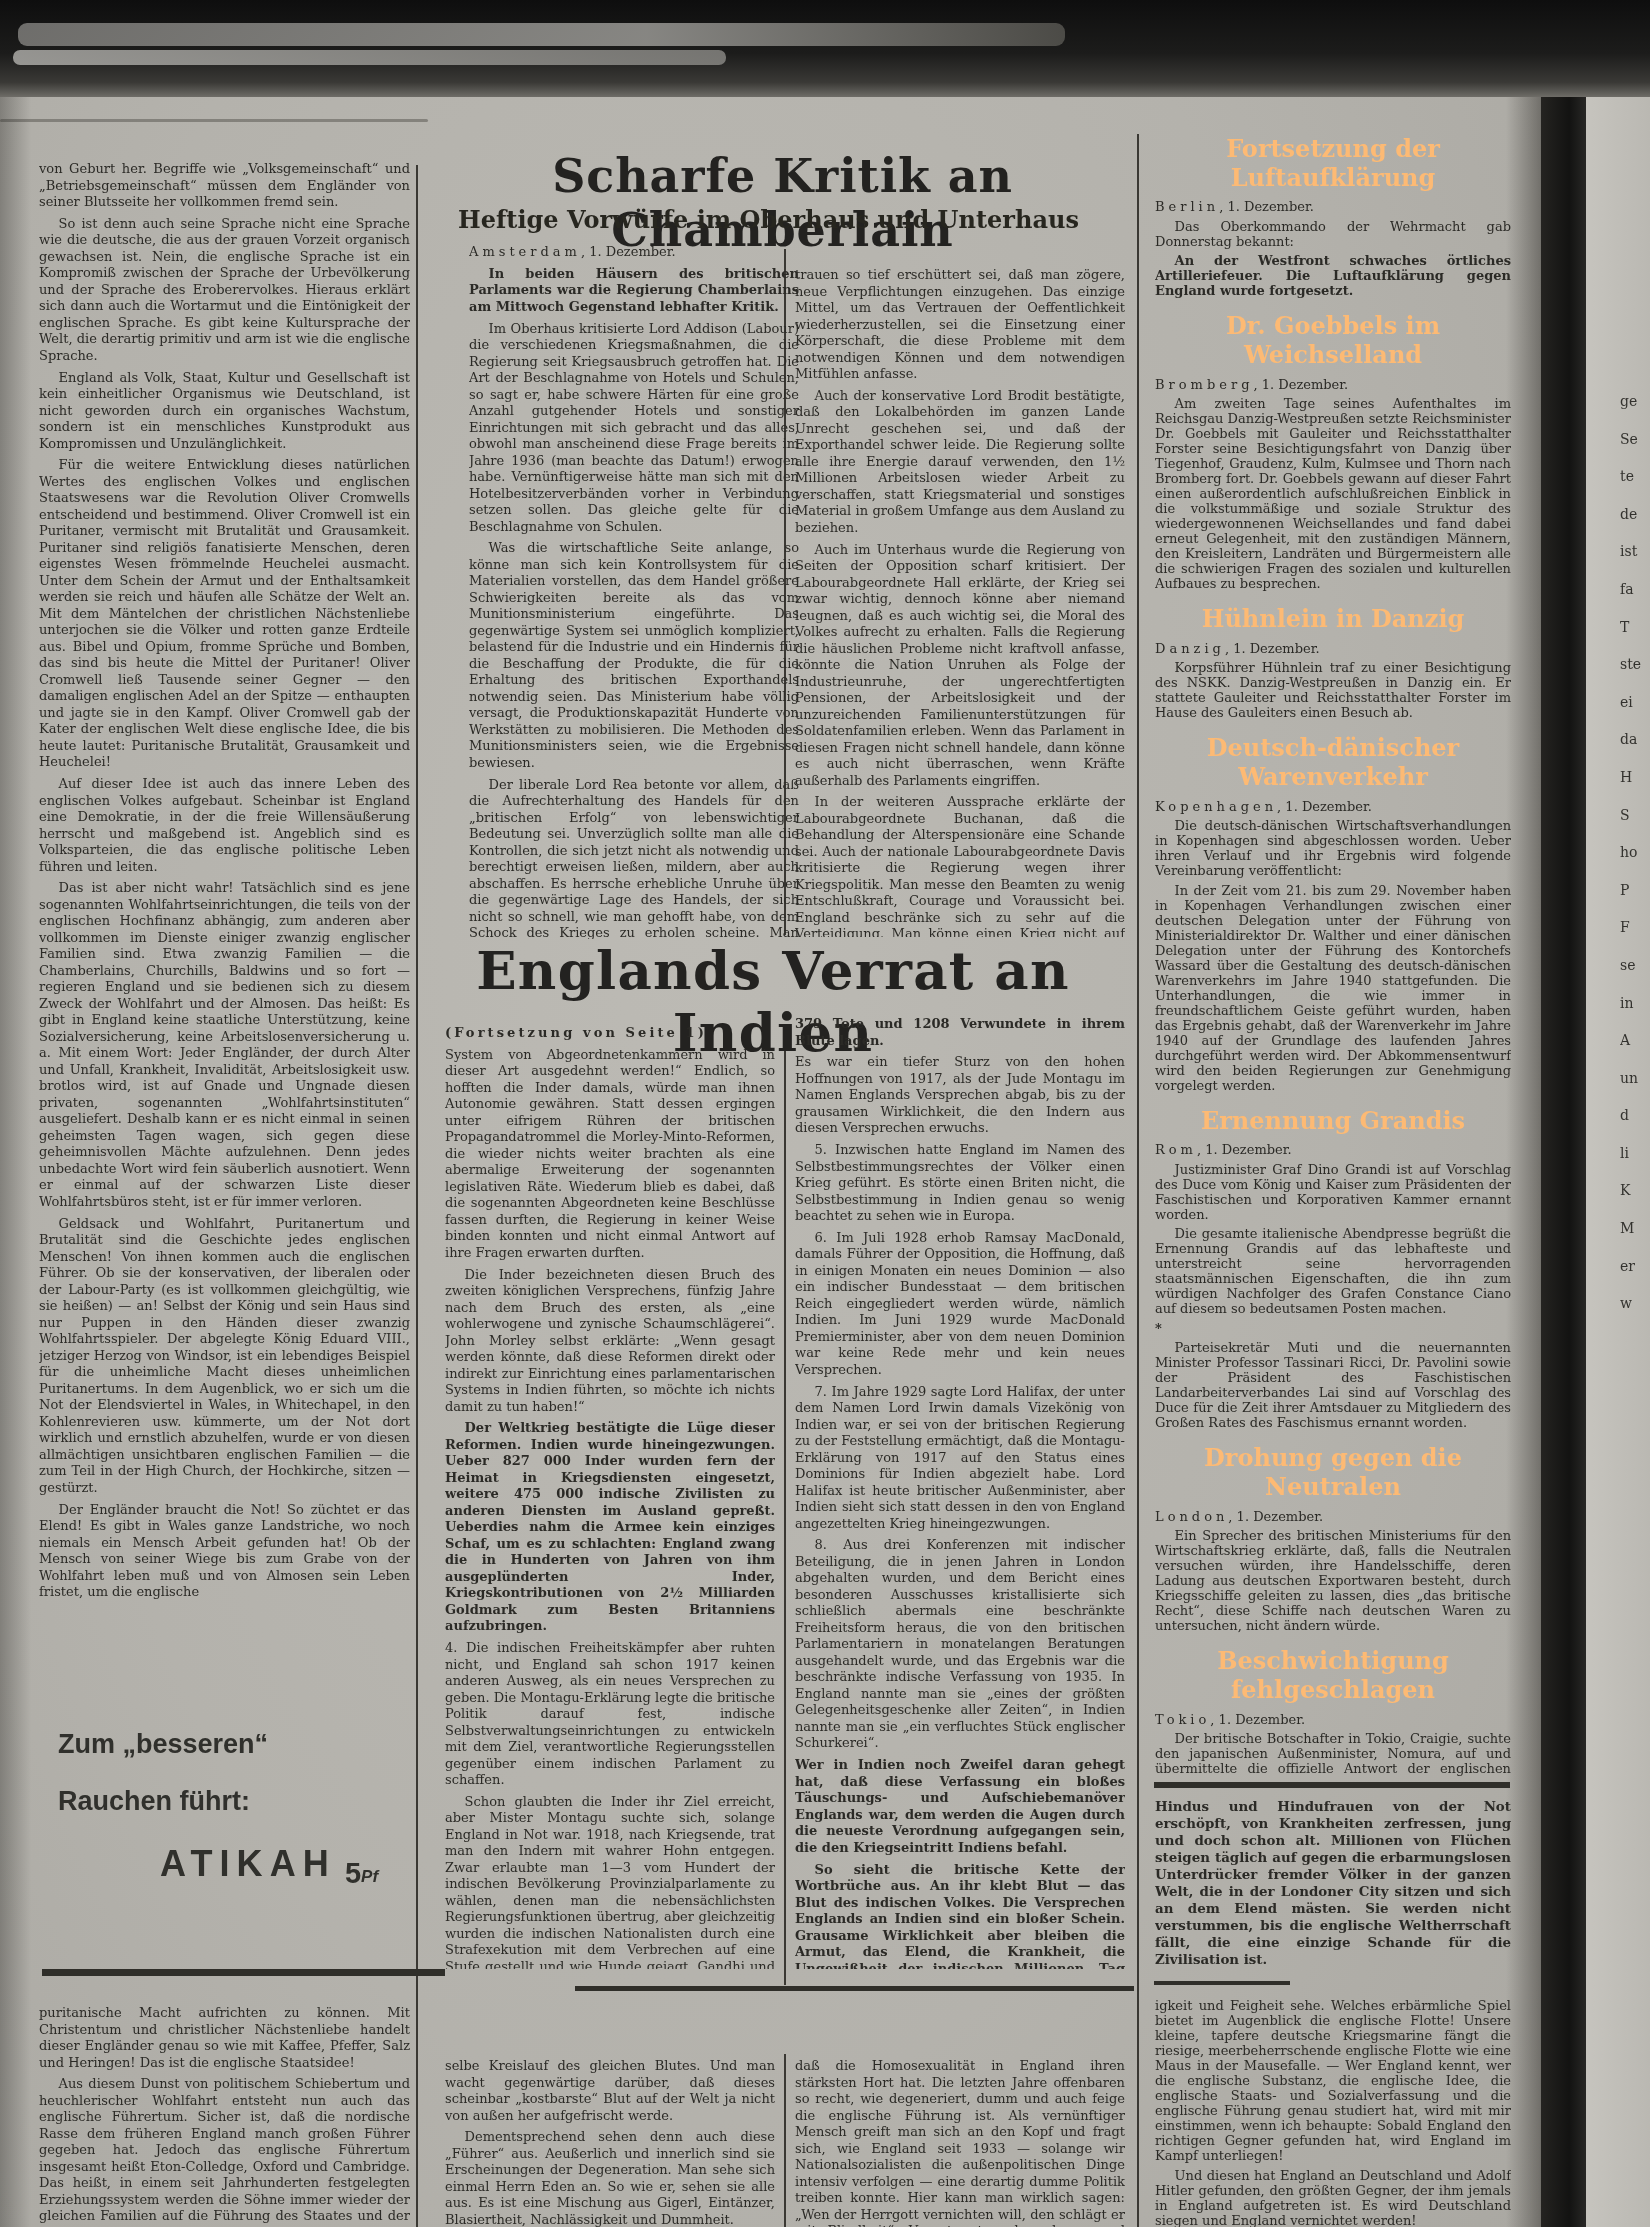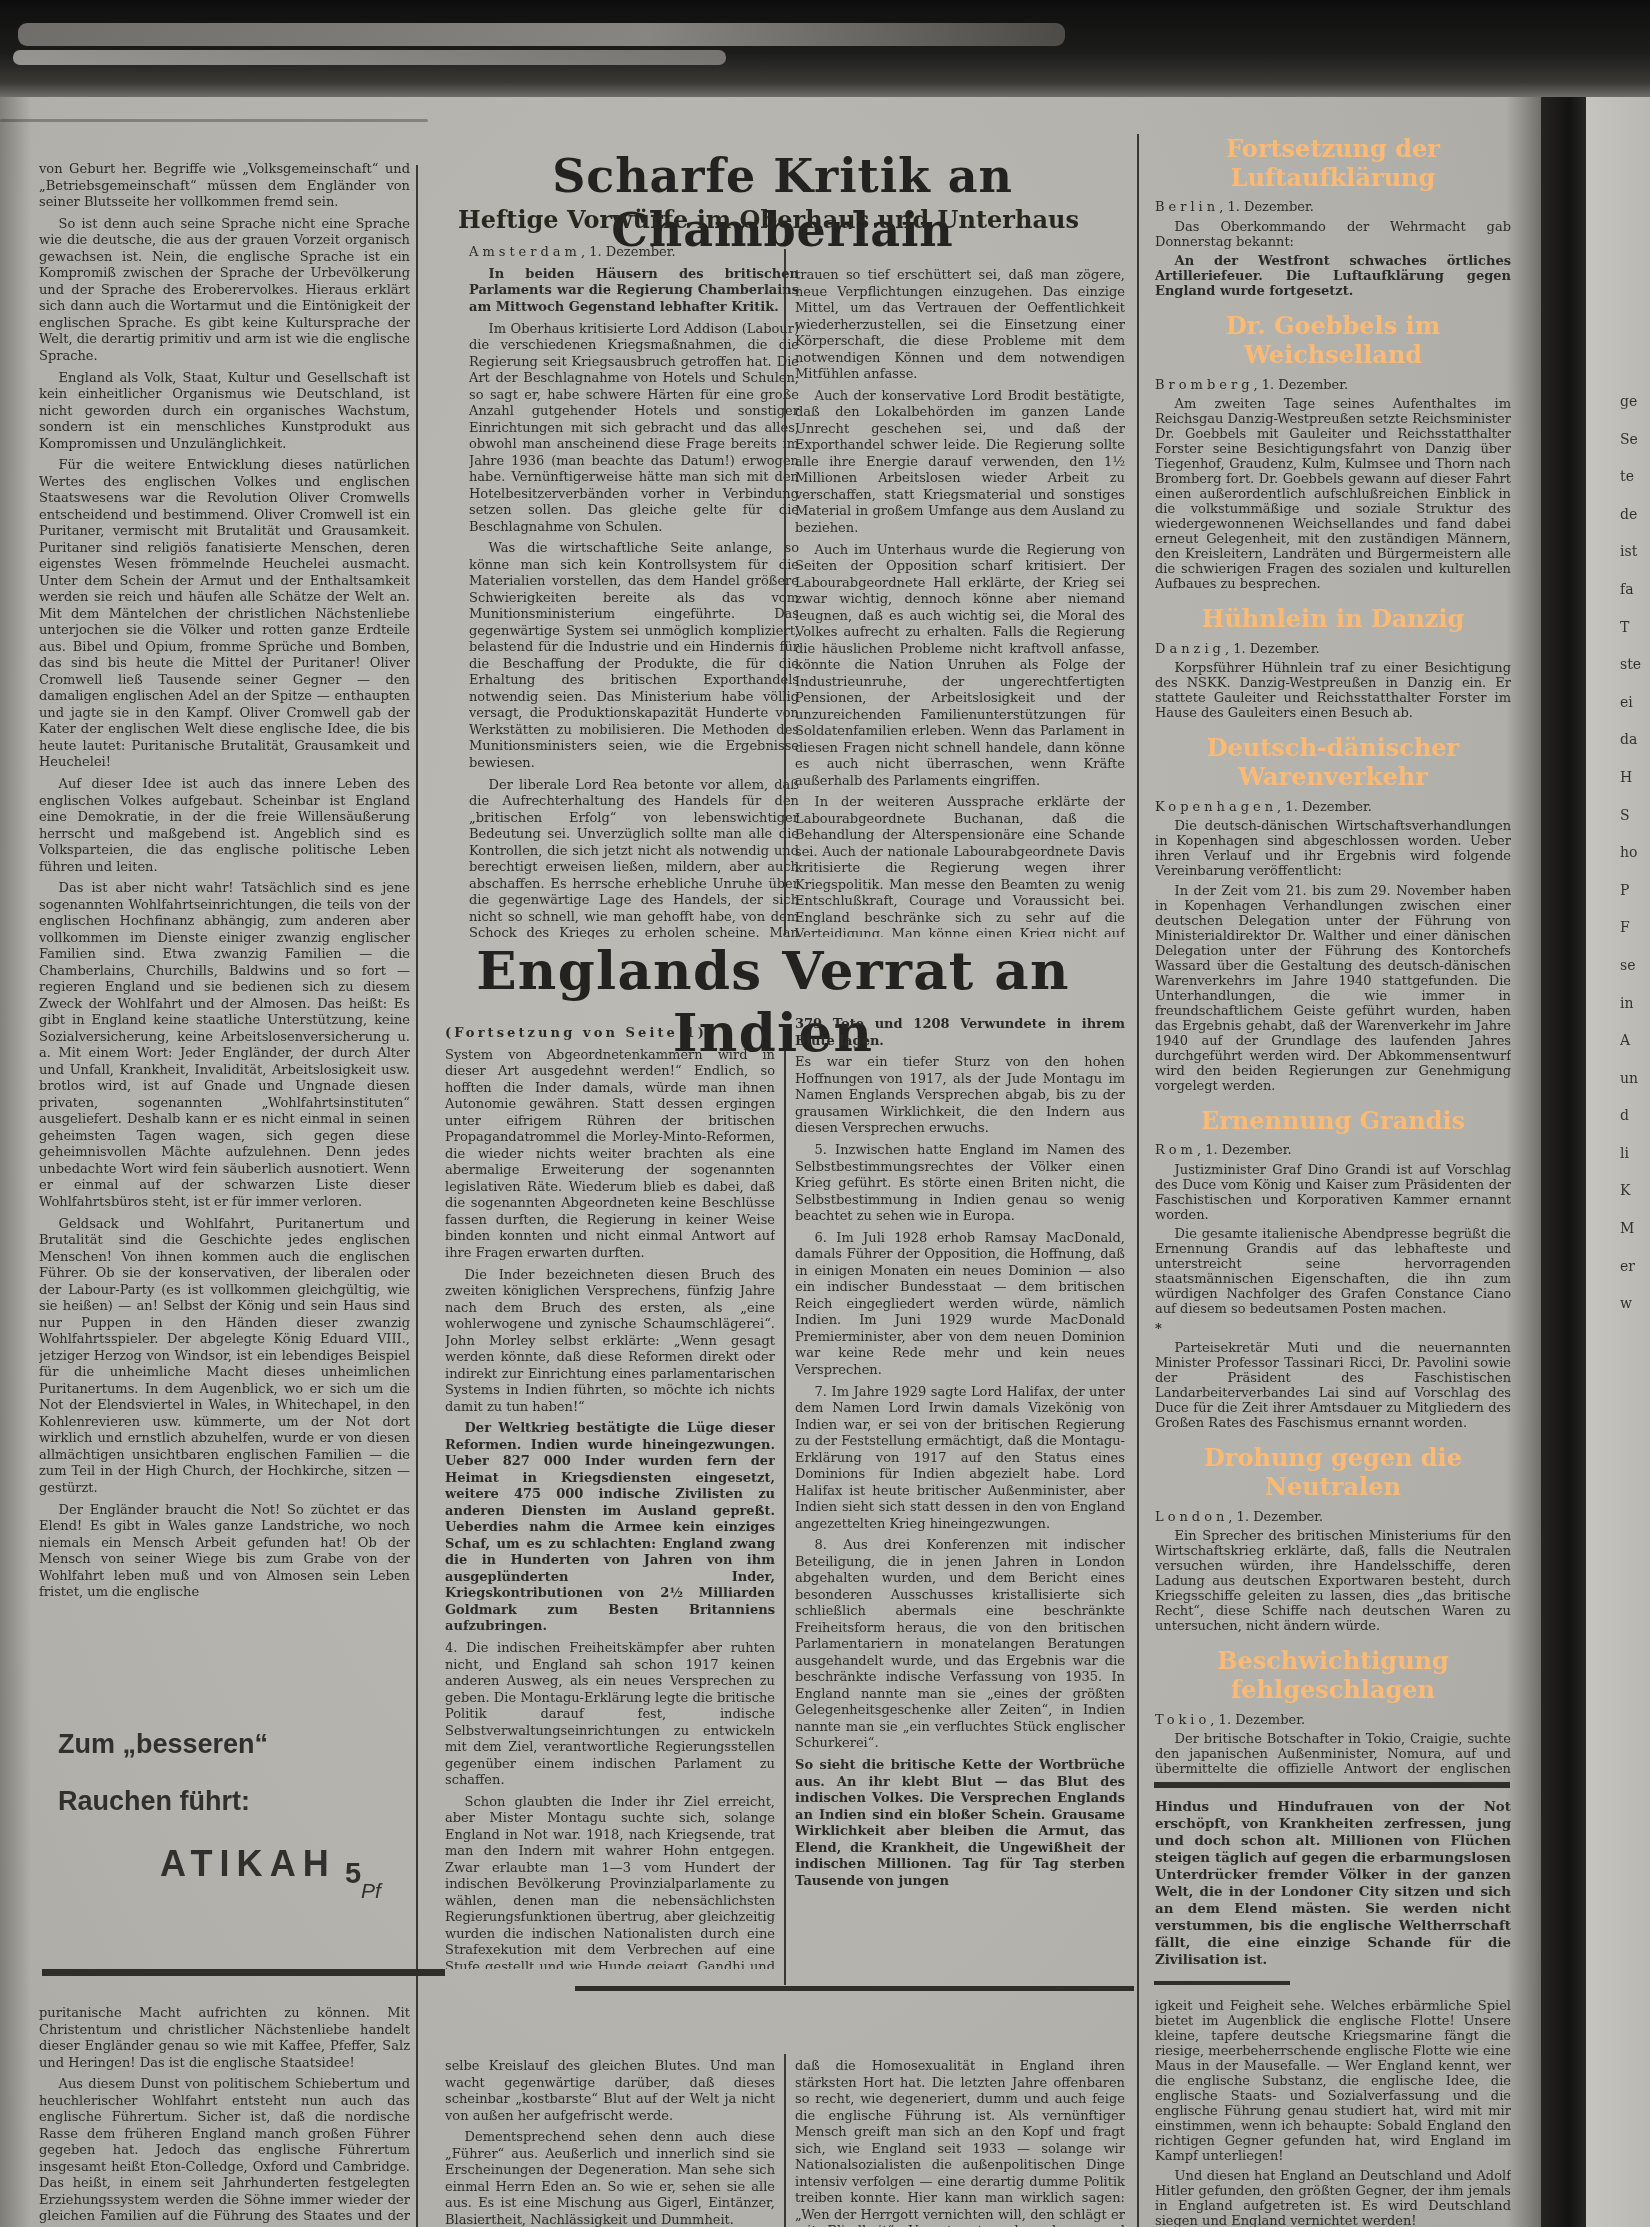--- a/index.html
+++ b/index.html
@@ -35,21 +35,21 @@
   .dateline{text-align:center;font-size:13.4px;margin:1.8px 0 4.5px;text-indent:0 !important;}
   .dateline .city{letter-spacing:4px;}
   .contnote{font-size:14px;font-weight:700;letter-spacing:3.1px;margin:0 0 11.6px;text-indent:0;}
   .star{text-align:center;font-size:18px;font-weight:700;margin:0.9px 0 4.5px;text-indent:0 !important;}
   
   #ad{left:58px;top:1729px;width:347px;font-family:"Liberation Sans",sans-serif;color:#30302c;}
   #ad .l1,#ad .l2{font-size:27px;font-weight:700;margin-bottom:26px;}
   #ad .brandrow{margin-top:18px;padding-left:102px;white-space:nowrap;}
   #ad .brand{font-size:36px;font-weight:800;letter-spacing:7.1px;}
   #ad .p5{font-size:29px;font-weight:700;margin-left:9px;position:relative;top:7.1px;}
-  #ad .pf{font-size:21px;font-weight:400;font-style:italic;position:relative;top:22px;}
+  #ad .pf{font-size:17px;font-weight:700;font-style:italic;position:relative;top:6px;}
 </style>
 </head>
 <body>
 
 <div class="abs" id="topband"></div>
 <div class="abs" id="streak1"></div>
 <div class="abs" id="streak2"></div>
 <div class="abs" id="paper"></div>
 <div class="abs" id="edgeline"></div>
 <div class="abs" id="leftshade"></div>
@@ -154,20 +154,21 @@
 <div class="abs col cont" style="left:795px;top:1016px;width:330px;height:953px;">
   <p class="b">379 Tote und 1208 Verwundete in ihrem Blute lagen.</p>
   <div>
       <p>Es war ein tiefer Sturz von den hohen Hoffnungen von 1917, als der Jude Montagu im Namen Englands Versprechen abgab, bis zu der grausamen Wirklichkeit, die den Indern aus diesen Versprechen erwuchs.</p>
       <p>5. Inzwischen hatte England im Namen des Selbstbestimmungsrechtes der Völker einen Krieg geführt. Es störte einen Briten nicht, die Selbstbestimmung in Indien genau so wenig beachtet zu sehen wie in Europa.</p>
       <p>6. Im Juli 1928 erhob Ramsay MacDonald, damals Führer der Opposition, die Hoffnung, daß in einigen Monaten ein neues Dominion — also ein indischer Bundesstaat — dem britischen Reich eingegliedert werden würde, nämlich Indien. Im Juni 1929 wurde MacDonald Premierminister, aber von dem neuen Dominion war keine Rede mehr und kein neues Versprechen.</p>
       <p>7. Im Jahre 1929 sagte Lord Halifax, der unter dem Namen Lord Irwin damals Vizekönig von Indien war, er sei von der britischen Regierung zu der Feststellung ermächtigt, daß die Montagu-Erklärung von 1917 auf den Status eines Dominions für Indien abgezielt habe. Lord Halifax ist heute britischer Außenminister, aber Indien sieht sich statt dessen in den von England angezettelten Krieg hineingezwungen.</p>
       <p>8. Aus drei Konferenzen mit indischer Beteiligung, die in jenen Jahren in London abgehalten wurden, und dem Bericht eines besonderen Ausschusses kristallisierte sich schließlich abermals eine beschränkte Freiheitsform heraus, die von den britischen Parlamentariern in monatelangen Beratungen ausgehandelt wurde, und das Ergebnis war die beschränkte indische Verfassung von 1935. In England nannte man sie „eines der größten Gelegenheitsgeschenke aller Zeiten“, in Indien nannte man sie „ein verfluchtes Stück englischer Schurkerei“.</p>
     </div>
   <div class="b">
+      <p>Wer in Indien noch Zweifel daran gehegt hat, daß diese Verfassung ein bloßes Täuschungs- und Aufschiebemanöver Englands war, dem werden die Augen durch die neueste Verordnung aufgegangen sein, die den Kriegseintritt Indiens befahl.</p>
       <p>So sieht die britische Kette der Wortbrüche aus. An ihr klebt Blut — das Blut des indischen Volkes. Die Versprechen Englands an Indien sind ein bloßer Schein. Grausame Wirklichkeit aber bleiben die Armut, das Elend, die Krankheit, die Ungewißheit der indischen Millionen. Tag für Tag sterben Tausende von jungen</p>
     </div>
 </div>
 
 <div class="abs col c4" style="left:1155px;top:134px;width:356px;height:1644px;">
   <div class="brieftitle" style="margin-top:0;">Fortsetzung der Luftaufklärung</div>
   <p class="dateline"><span class="city">Berlin</span><span>, 1. Dezember.</span></p>
   <p>Das Oberkommando der Wehrmacht gab Donnerstag bekannt:</p>
   <p class="b">An der Westfront schwaches örtliches Artilleriefeuer. Die Luftaufklärung gegen England wurde fortgesetzt.</p>
 

